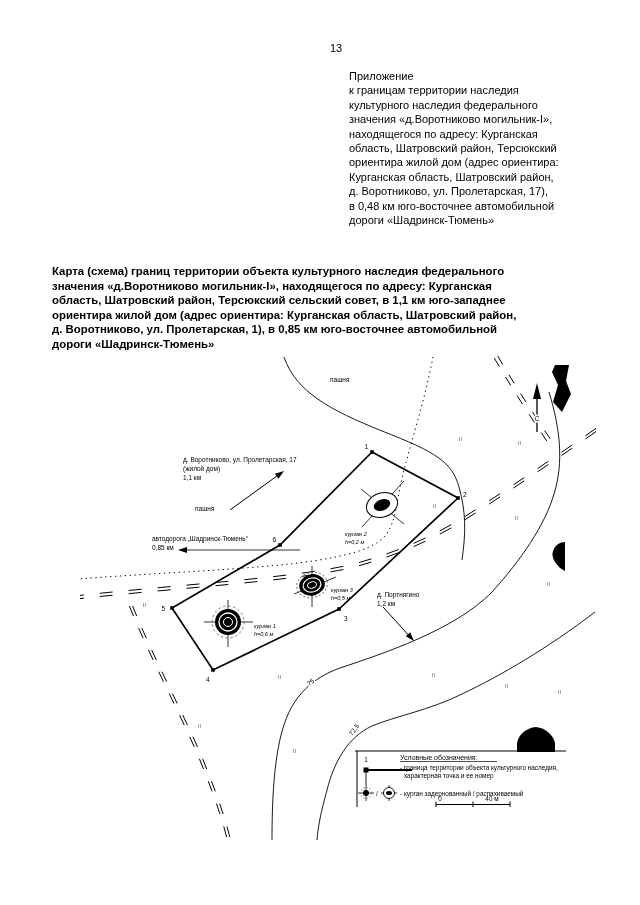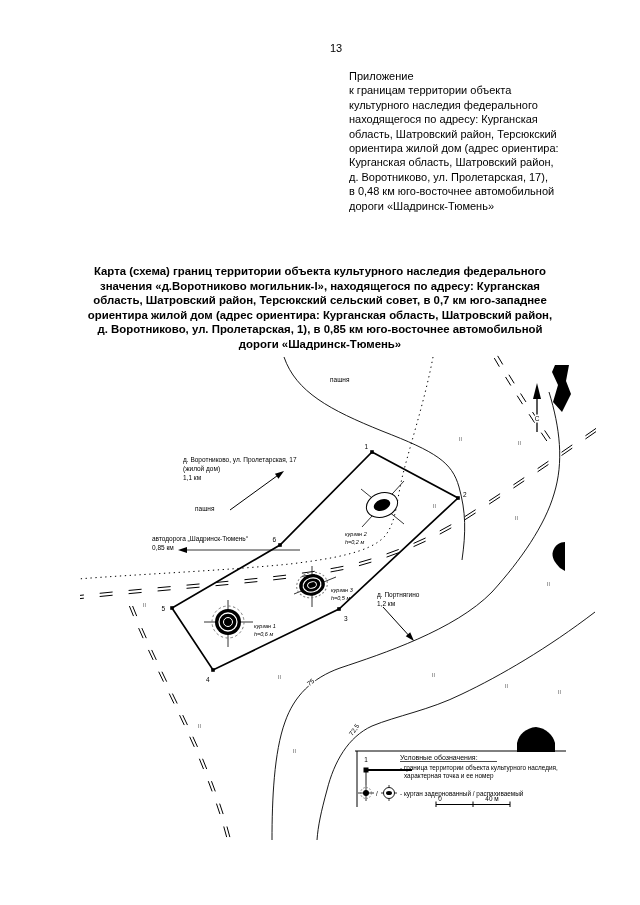--- a/index.html
+++ b/index.html
@@ -1,19 +1,19 @@
 <!DOCTYPE html>
 <html><head>
 <meta charset="utf-8">
 <style>
   html,body{margin:0;padding:0;background:#fff;}
   body{width:640px;height:905px;position:relative;font-family:"Liberation Sans",sans-serif;color:#000;overflow:hidden;}
   .page-number{position:absolute;left:330px;top:42px;font-size:11px;text-align:right;}
   .appendix{position:absolute;left:349px;top:69px;font-size:11px;line-height:14.4px;white-space:nowrap;}
-  .map-title{position:absolute;left:52px;top:264px;width:536px;text-align:center;font-size:11.4px;font-weight:bold;line-height:14.5px;white-space:nowrap;}
+  .map-title{position:absolute;left:52px;top:264px;width:536px;font-size:11.4px;font-weight:bold;line-height:14.5px;white-space:nowrap;}
   svg{position:absolute;left:0;top:350px;}
   svg text{font-family:"Liberation Sans",sans-serif;fill:#000;}
   .lbl{font-size:6.5px;}
   .lbl-k{font-size:5.5px;font-style:italic;}
   .lbl-v{font-size:6.5px;}
   .lbl-ii{font-size:5px;fill:#444;}
   .leg{font-size:6.4px;}
   .leg-t{font-size:7px;}
   .contour-lbl{font-size:6.5px;paint-order:stroke;stroke:#fff;stroke-width:3px;}
   .thin{fill:none;stroke:#000;stroke-width:0.9;}
@@ -21,35 +21,36 @@
   .poly{fill:none;stroke:#000;stroke-width:1.7;}
   .cross{stroke:#000;stroke-width:0.8;}
 </style>
 </head>
 <body>
 
 <div class="page-number">13</div>
 
 <div class="appendix">
   <div>Приложение</div>
-  <div>к границам территории объекта</div>
+  <div>к границам территории наследия</div>
   <div>культурного наследия федерального</div>
+  <div>значения «д.Воротниково могильник-I»,</div>
   <div>находящегося по адресу: Курганская</div>
   <div>область, Шатровский район, Терсюкский</div>
   <div>ориентира жилой дом (адрес ориентира:</div>
   <div>Курганская область, Шатровский район,</div>
   <div>д. Воротниково, ул. Пролетарская, 17),</div>
   <div>в 0,48 км юго-восточнее автомобильной</div>
   <div>дороги «Шадринск-Тюмень»</div>
 </div>
 
 <div class="map-title">
   <div>Карта (схема) границ территории объекта культурного наследия федерального</div>
   <div>значения «д.Воротниково могильник-I», находящегося по адресу: Курганская</div>
-  <div>область, Шатровский район, Терсюкский сельский совет, в 0,7 км юго-западнее</div>
+  <div>область, Шатровский район, Терсюкский сельский совет, в 1,1 км юго-западнее</div>
   <div>ориентира жилой дом (адрес ориентира: Курганская область, Шатровский район,</div>
   <div>д. Воротниково, ул. Пролетарская, 1), в 0,85 км юго-восточнее автомобильной</div>
   <div>дороги «Шадринск-Тюмень»</div>
 </div>
 
 <svg width="640" height="505" viewBox="0 350 640 505">
 
   <g>
     <path class="thin" d="M 284,357 C 296,392 330,410 382,431 C 436,452 452,462 459,487 C 466,512 466,532 462,560"></path>
     <path class="thin" d="M 549,392 C 560,428 564,462 554,494 C 545,525 521,560 492,592 C 455,630 382,654 340,668 C 312,678 294,696 285,722 C 274,752 272,800 272,840"></path>

